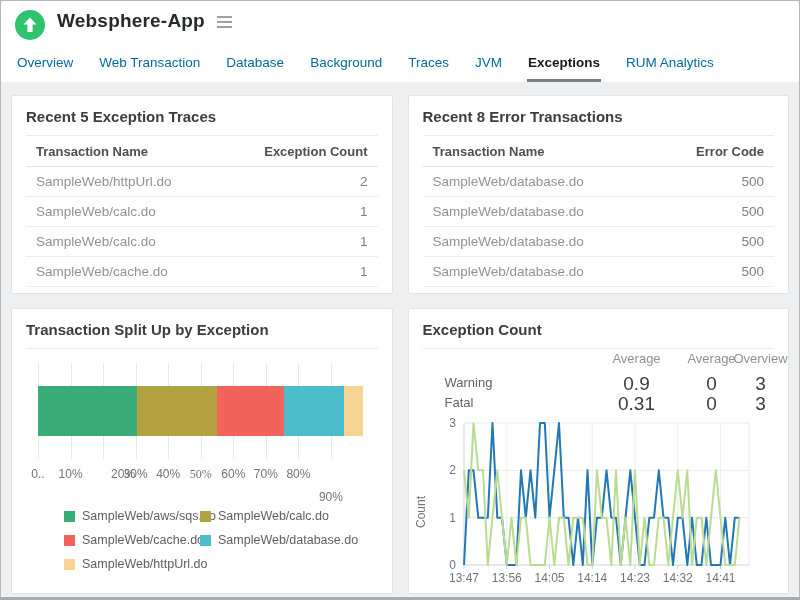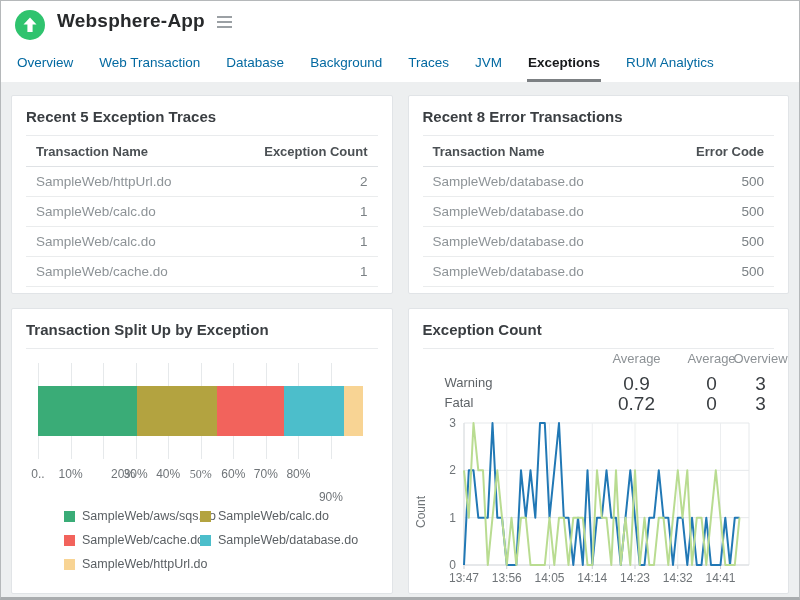--- a/index.html
+++ b/index.html
@@ -211,21 +211,21 @@
             <div class="stat-cell" style="left: 352px;">Overview</div>
           </div>
           <div class="stat-row">
             <div class="stat-label">Warning</div>
             <div class="stat-cell" style="left: 228px;">0.9</div>
             <div class="stat-cell" style="left: 303px;">0</div>
             <div class="stat-cell" style="left: 352px;">3</div>
           </div>
           <div class="stat-row">
             <div class="stat-label">Fatal</div>
-            <div class="stat-cell" style="left: 228px;">0.72</div>
+            <div class="stat-cell" style="left: 228px;">0.31</div>
             <div class="stat-cell" style="left: 303px;">0</div>
             <div class="stat-cell" style="left: 352px;">3</div>
           </div>
         </div>
       <div class="line-wrap" id="line-wrap"><svg width="378" height="170">
             <line x1="55" y1="148" x2="340" y2="148" stroke="#e6e9eb" stroke-width="1"></line>
             <text x="47" y="152" font-size="12" fill="#6f7478" font-family="Liberation Sans, sans-serif" text-anchor="end">0</text>
             <line x1="55" y1="100.66666666666667" x2="340" y2="100.66666666666667" stroke="#e6e9eb" stroke-width="1"></line>
             <text x="47" y="104.66666666666667" font-size="12" fill="#6f7478" font-family="Liberation Sans, sans-serif" text-anchor="end">1</text>
             <line x1="55" y1="53.33333333333334" x2="340" y2="53.33333333333334" stroke="#e6e9eb" stroke-width="1"></line>

